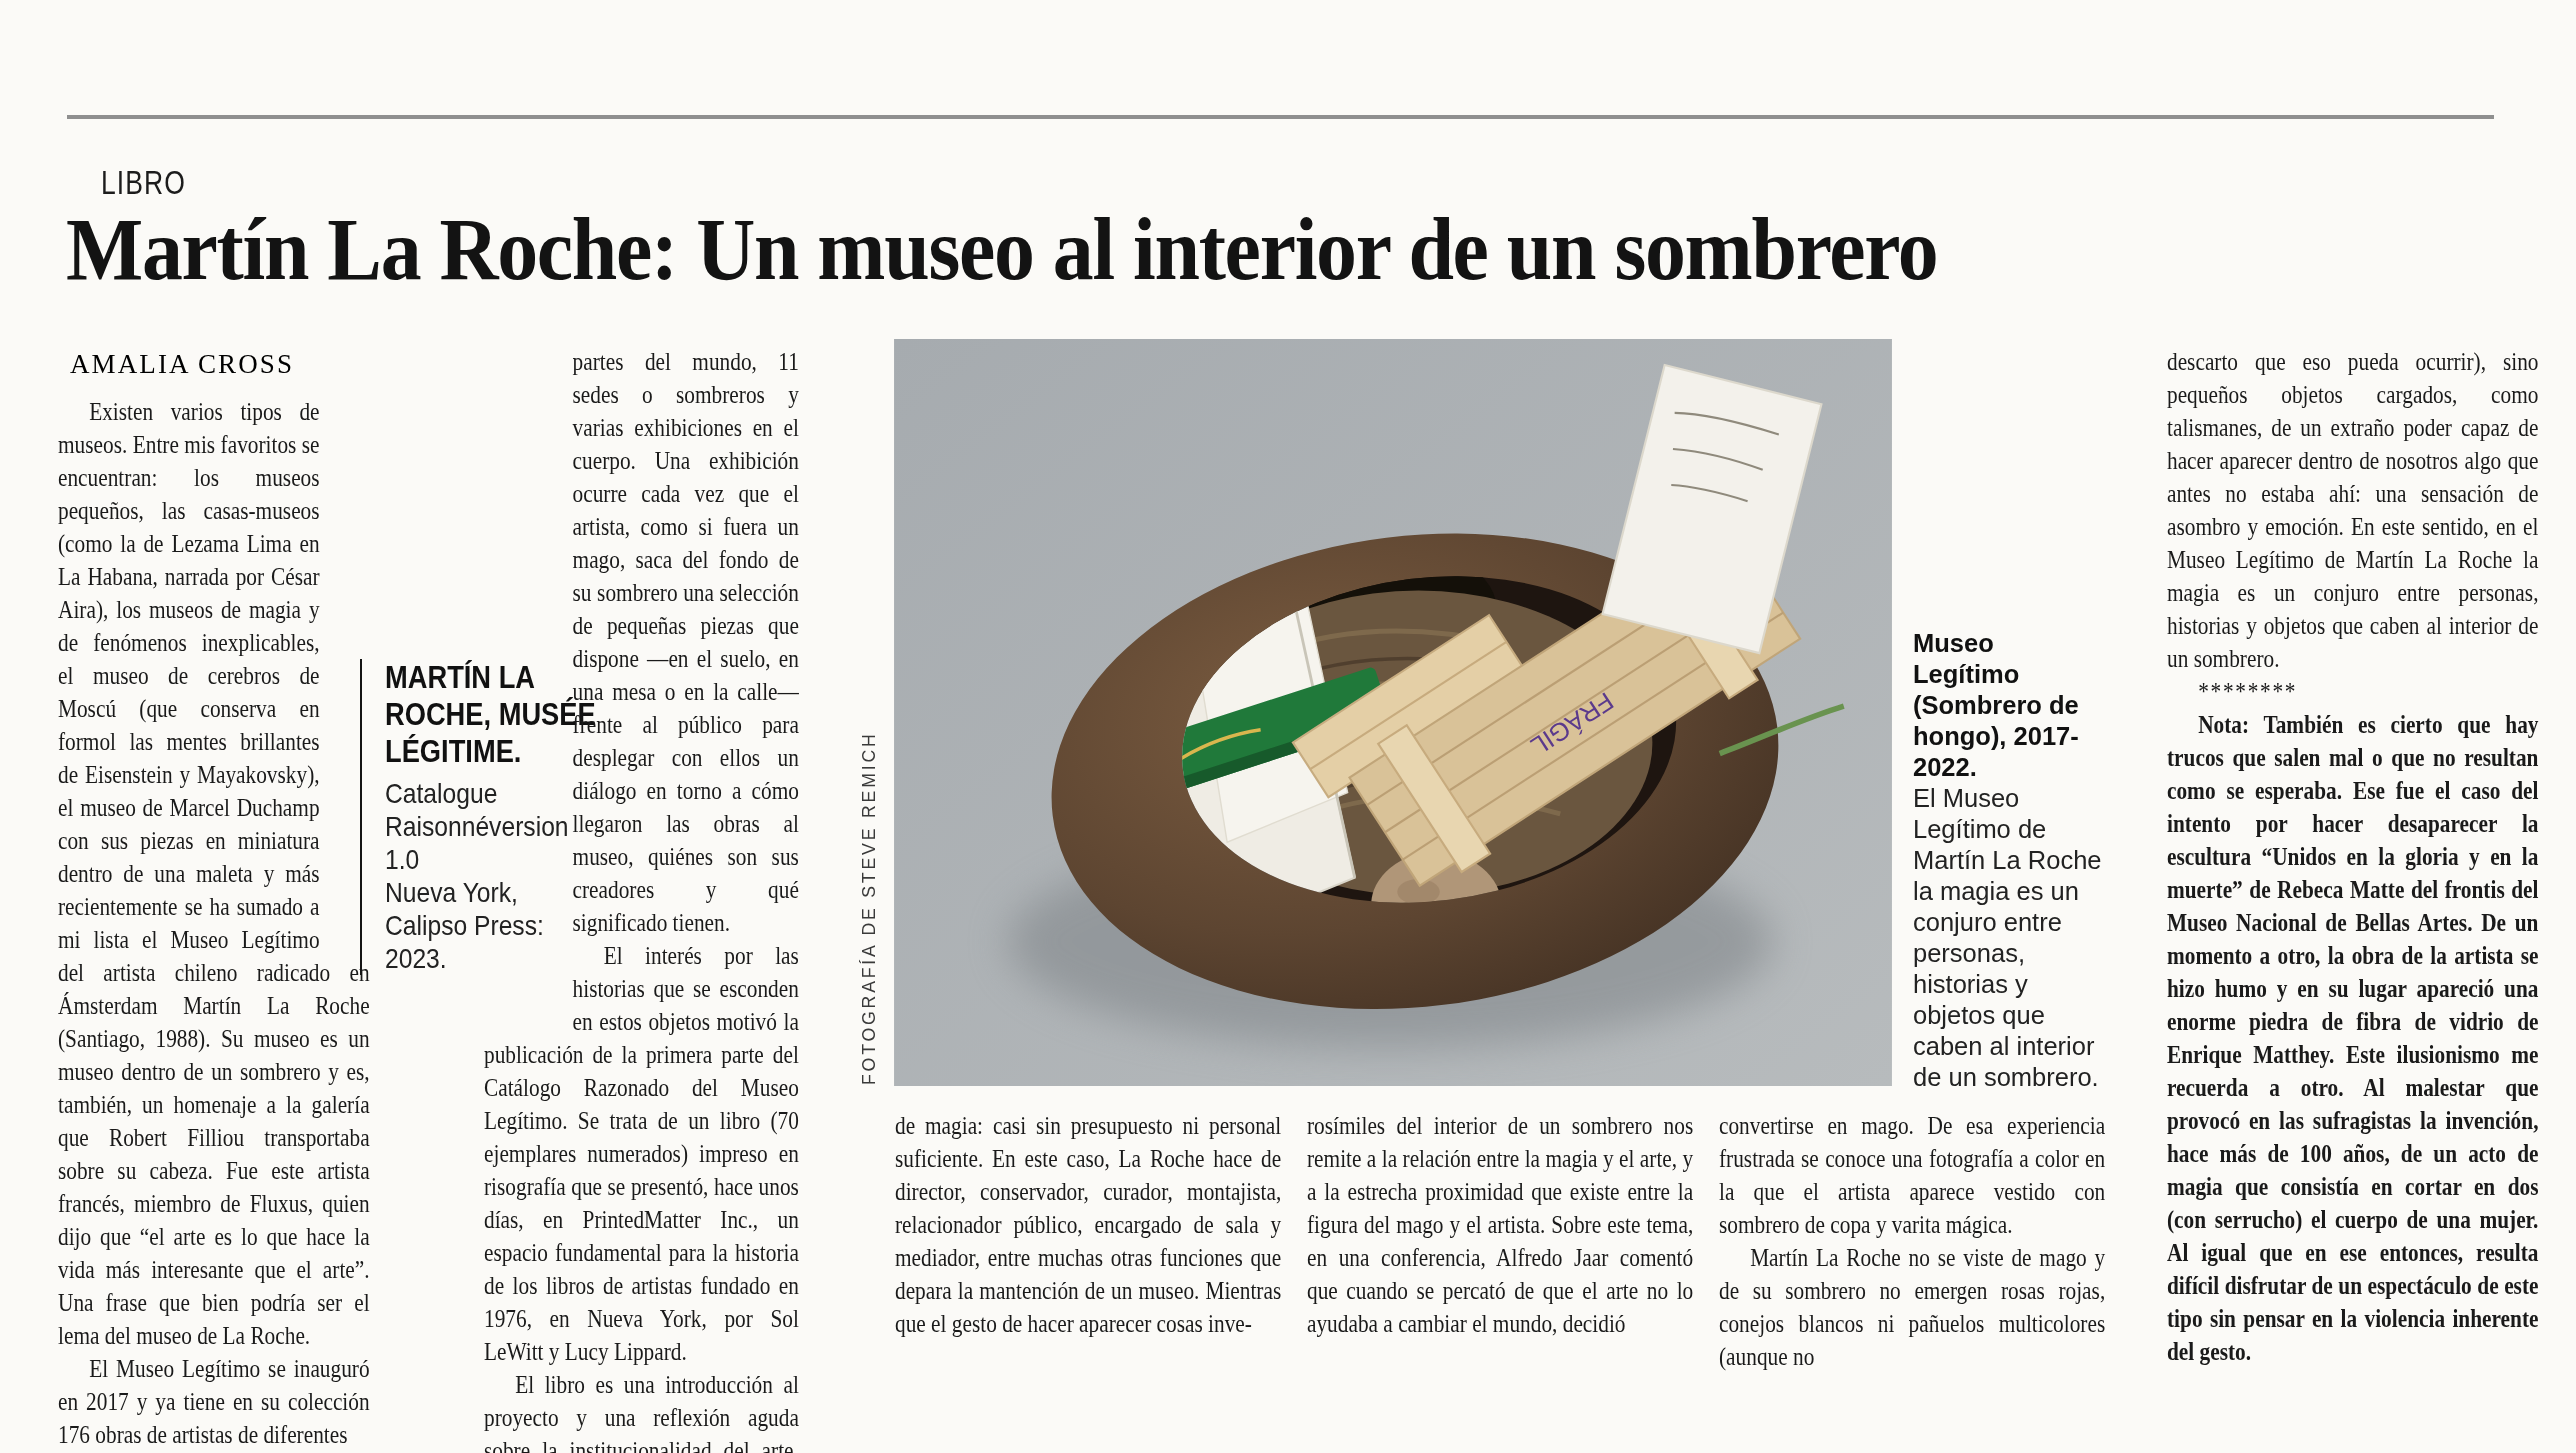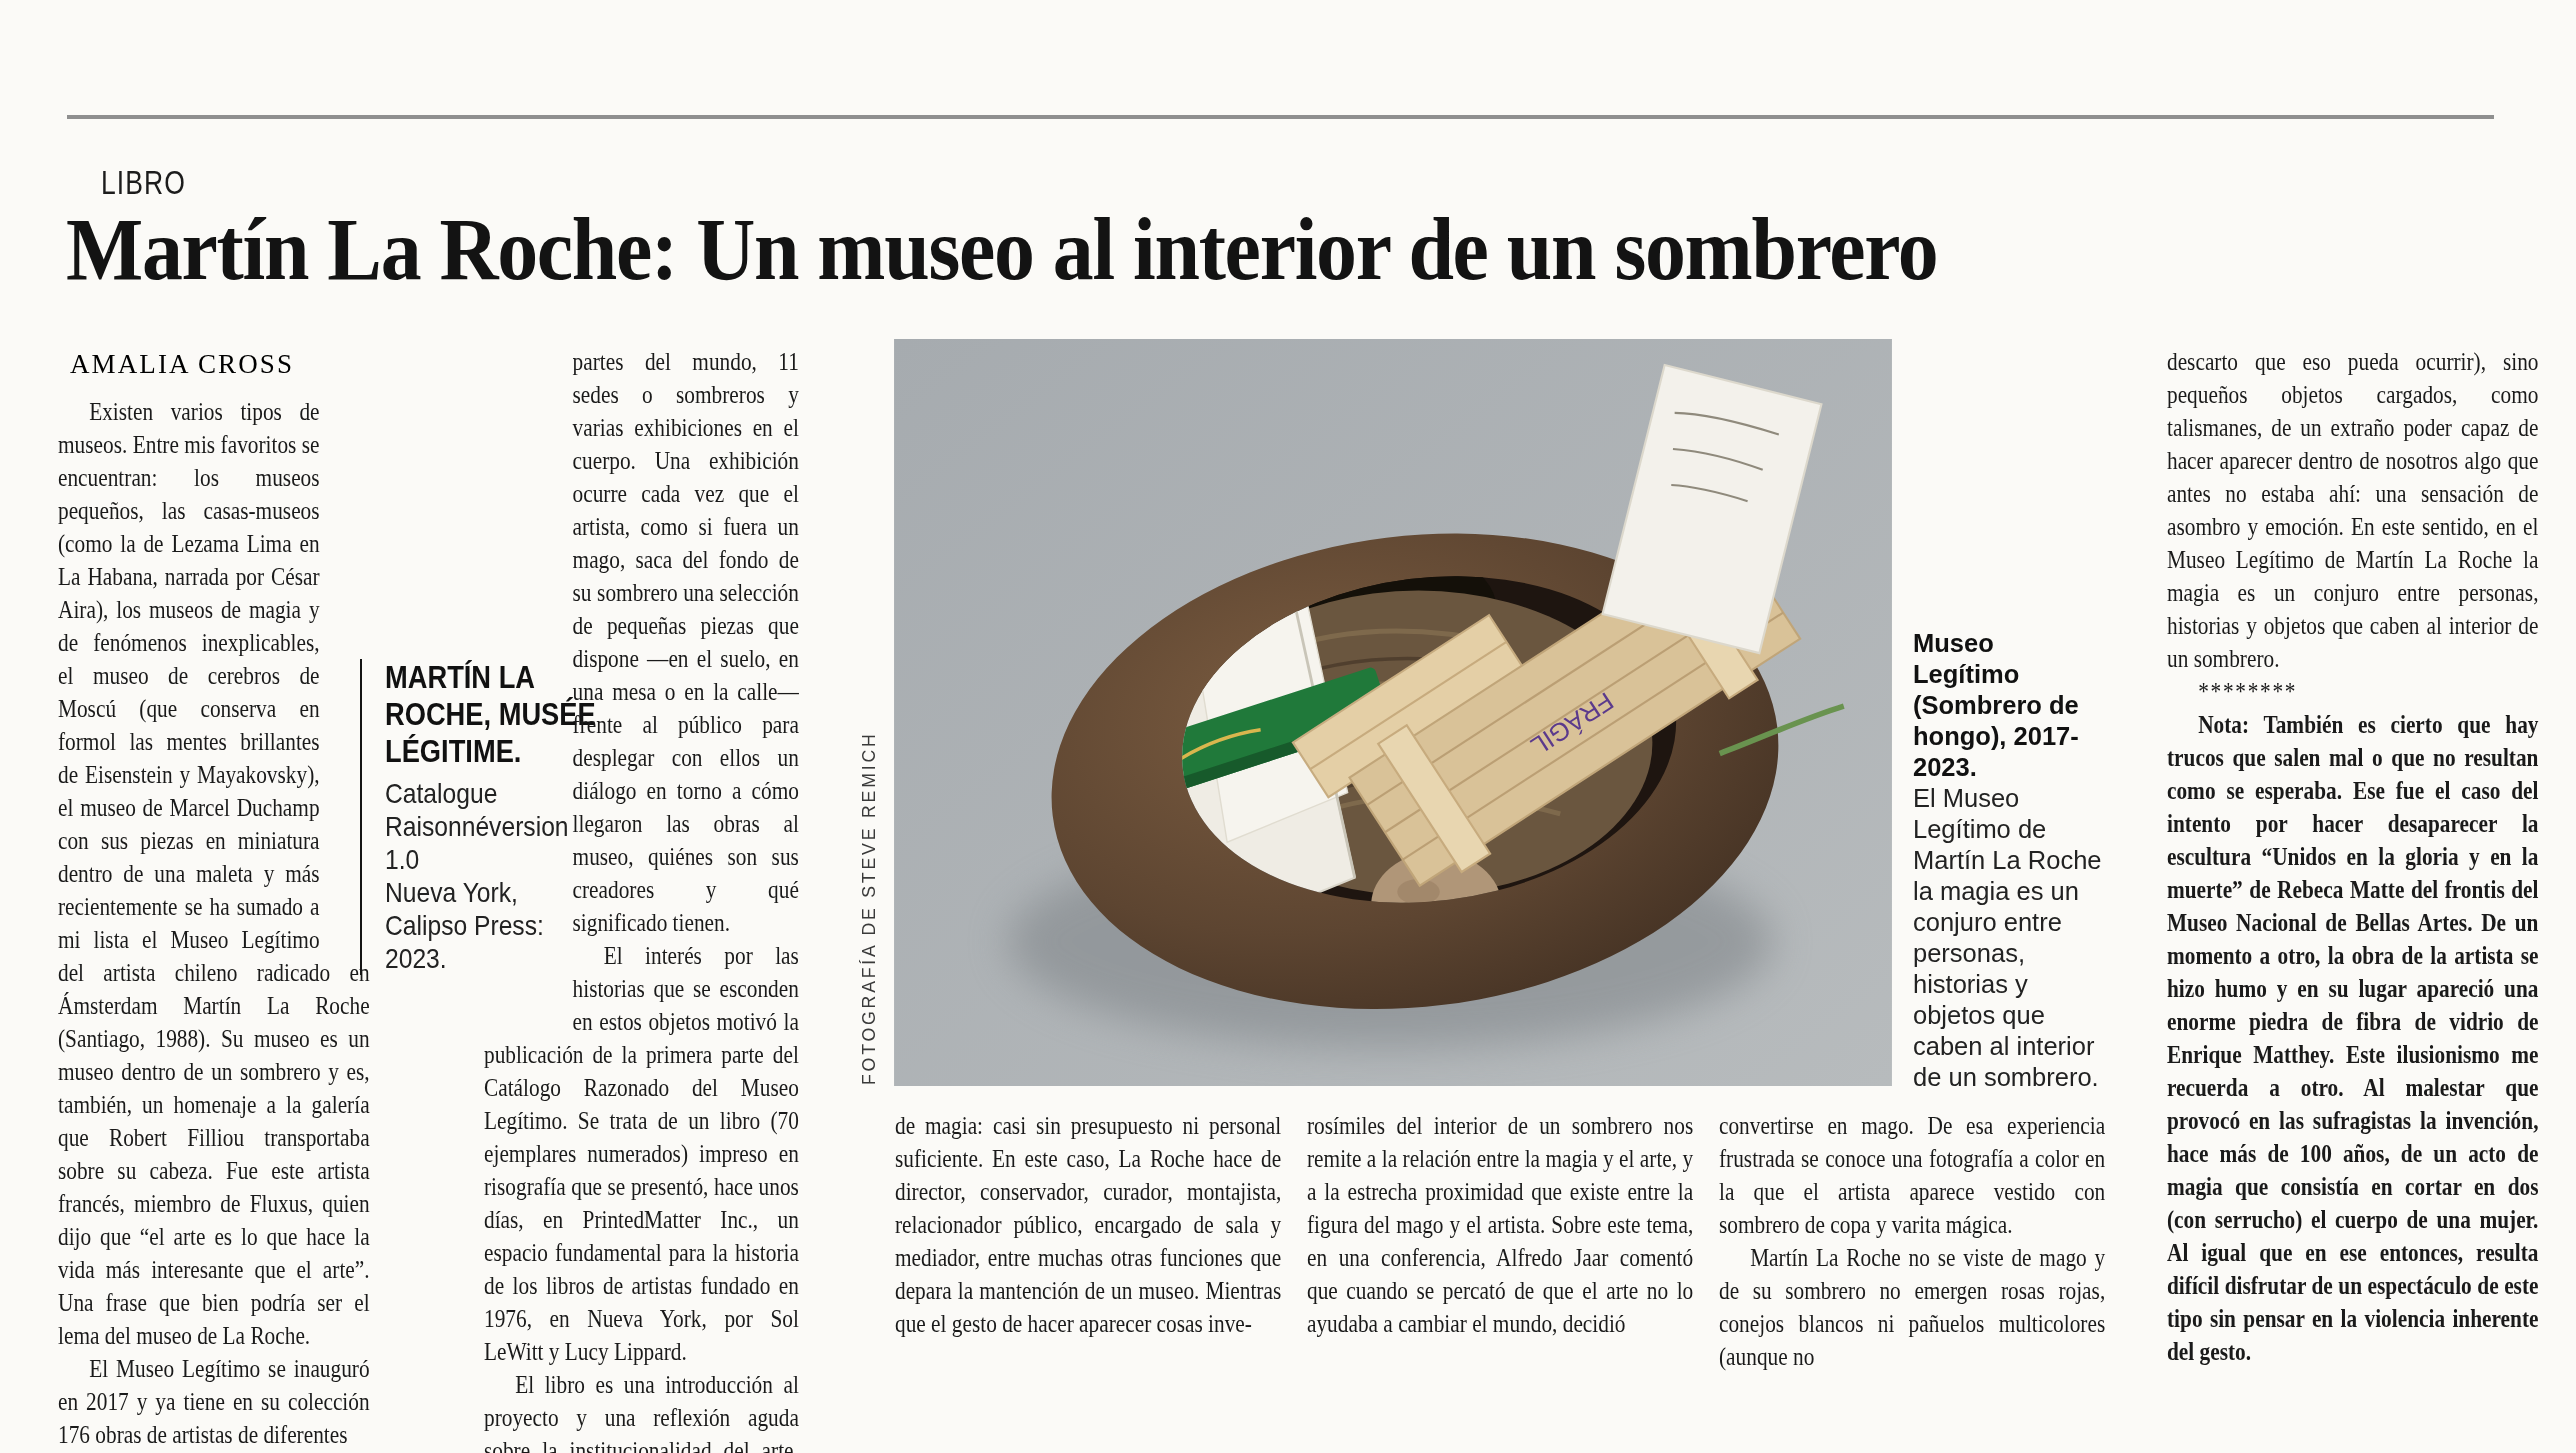--- a/index.html
+++ b/index.html
@@ -187,21 +187,21 @@
       <g transform="rotate(14 1150 240)">
         <rect x="1040" y="58" width="228" height="362" fill="#f3f1eb" stroke="#dcd8cc" stroke-width="3"></rect>
         <path d="M1070,120 q50,-12 150,-6 M1080,170 q60,-10 130,-2 M1090,220 q40,-8 110,-4" stroke="#8f8a7c" stroke-width="3" fill="none"></path>
       </g>
 
       <path d="M1165,585 C1230,560 1285,535 1340,518" stroke="#69934f" stroke-width="8" fill="none"></path>
     </svg>
   </div>
 
   <div class="abs caption" style="left:1913px;top:628px;width:190px;">
-    <span class="caption-title">Museo Legítimo (Sombrero de hongo), 2017-2023.</span>
+    <span class="caption-title">Museo Legítimo (Sombrero de hongo), 2017-2022.</span>
     <span>El Museo Legítimo de Martín La Roche la magia es un conjuro entre personas, historias y objetos que caben al interior de un sombrero.</span>
   </div>
 
   <div class="abs body-col" style="left:895px;top:1109px;width:386px;">
     <div class="cx" style="width:471px;">
       <p>de magia: casi sin presupuesto ni personal suficiente. En este caso, La Roche hace de director, conservador, curador, montajista, relacionador público, encargado de sala y mediador, entre muchas otras funciones que depara la mantención de un museo. Mientras que el gesto de hacer aparecer cosas inve-</p>
     </div>
   </div>
 
   <div class="abs body-col" style="left:1719px;top:1109px;width:386px;">

